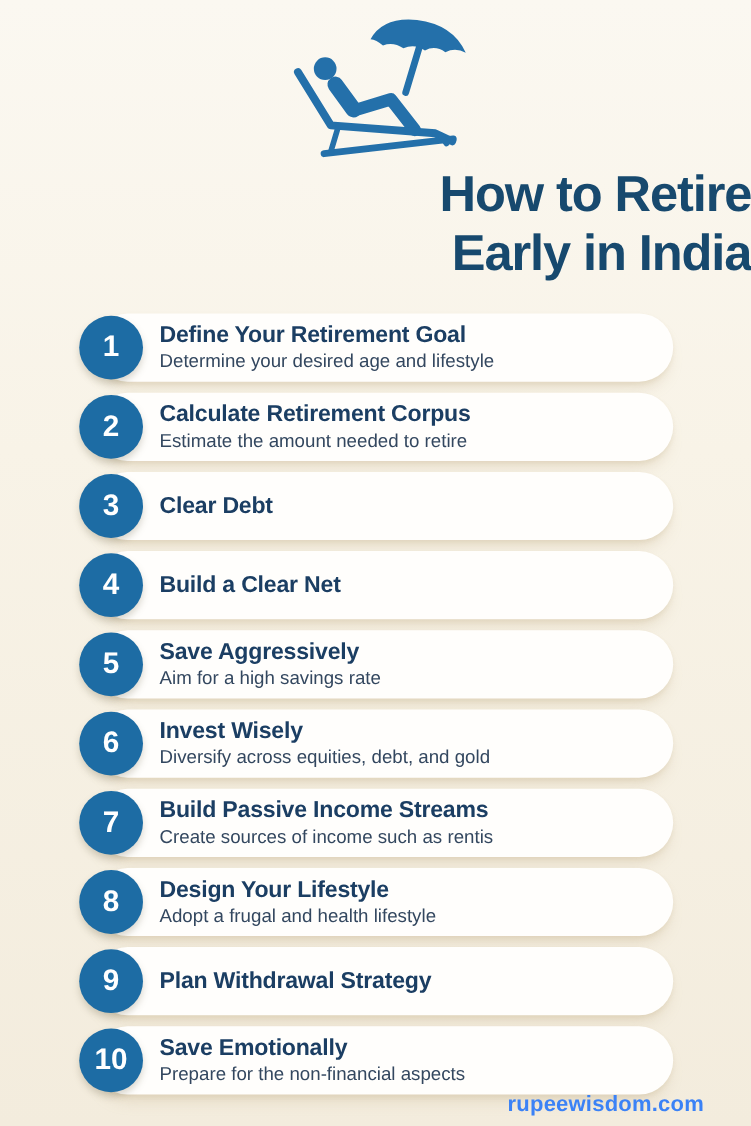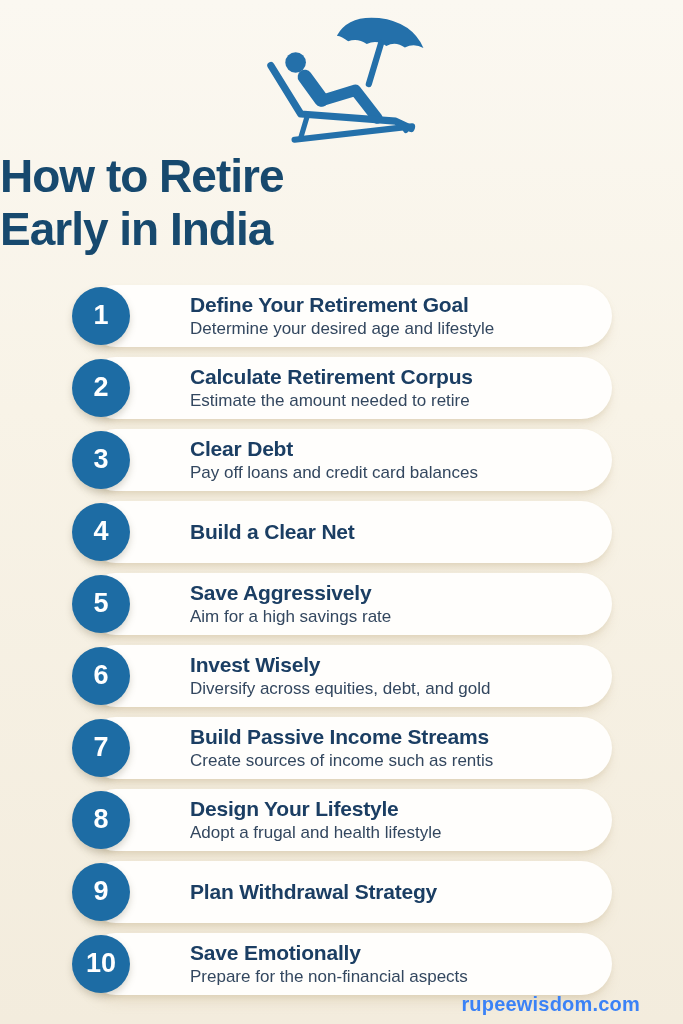--- a/index.html
+++ b/index.html
@@ -12,21 +12,21 @@
   }
   .header { text-align: center; }
   .hero-icon { margin-top: 14px; height: 134px; display: flex; justify-content: center; align-items: center; }
   .page-title {
     margin-top: 2px;
     color: #17496e;
     font-size: 46px;
     font-weight: 800;
     line-height: 1.16;
     letter-spacing: -1px;
-    text-align: left;
+    text-align: right;
   }
   .steps {
     margin-top: 28px;
     list-style: none;
   }
   .step {
     position: relative;
     margin: 0 71px 10px 85px;
     height: 62px;
     background: #fffefc;
@@ -46,21 +46,21 @@
     border-radius: 50%;
     background: #1d6ca4;
     color: #ffffff;
     font-size: 27px;
     font-weight: 700;
     display: flex;
     align-items: center;
     justify-content: center;
     box-shadow: 0 4px 7px rgba(120, 110, 85, 0.28);
   }
-  .step-text { display: flex; flex-direction: column; justify-content: space-between; margin-left: 45px; }
+  .step-text { display: flex; flex-direction: column; justify-content: space-between; }
   .step-title {
     color: #1b3e63;
     font-size: 21px;
     font-weight: 700;
     line-height: 1.2;
     letter-spacing: -0.2px;
   }
   .step-desc {
     color: #33475f;
     font-size: 17px;
@@ -123,21 +123,20 @@
     <span class="step-text">
       <span class="step-title">Calculate Retirement Corpus</span>
       <span class="step-desc">Estimate the amount needed to retire</span>
     </span>
   </li>
 
   <li class="step">
     <span class="badge">3</span>
     <span class="step-text">
       <span class="step-title">Clear Debt</span>
-      <span class="step-desc">Pay off loans and credit card balances</span>
     </span>
   </li>
 
   <li class="step">
     <span class="badge">4</span>
     <span class="step-text">
       <span class="step-title">Build a Clear Net</span>
     </span>
   </li>
 

